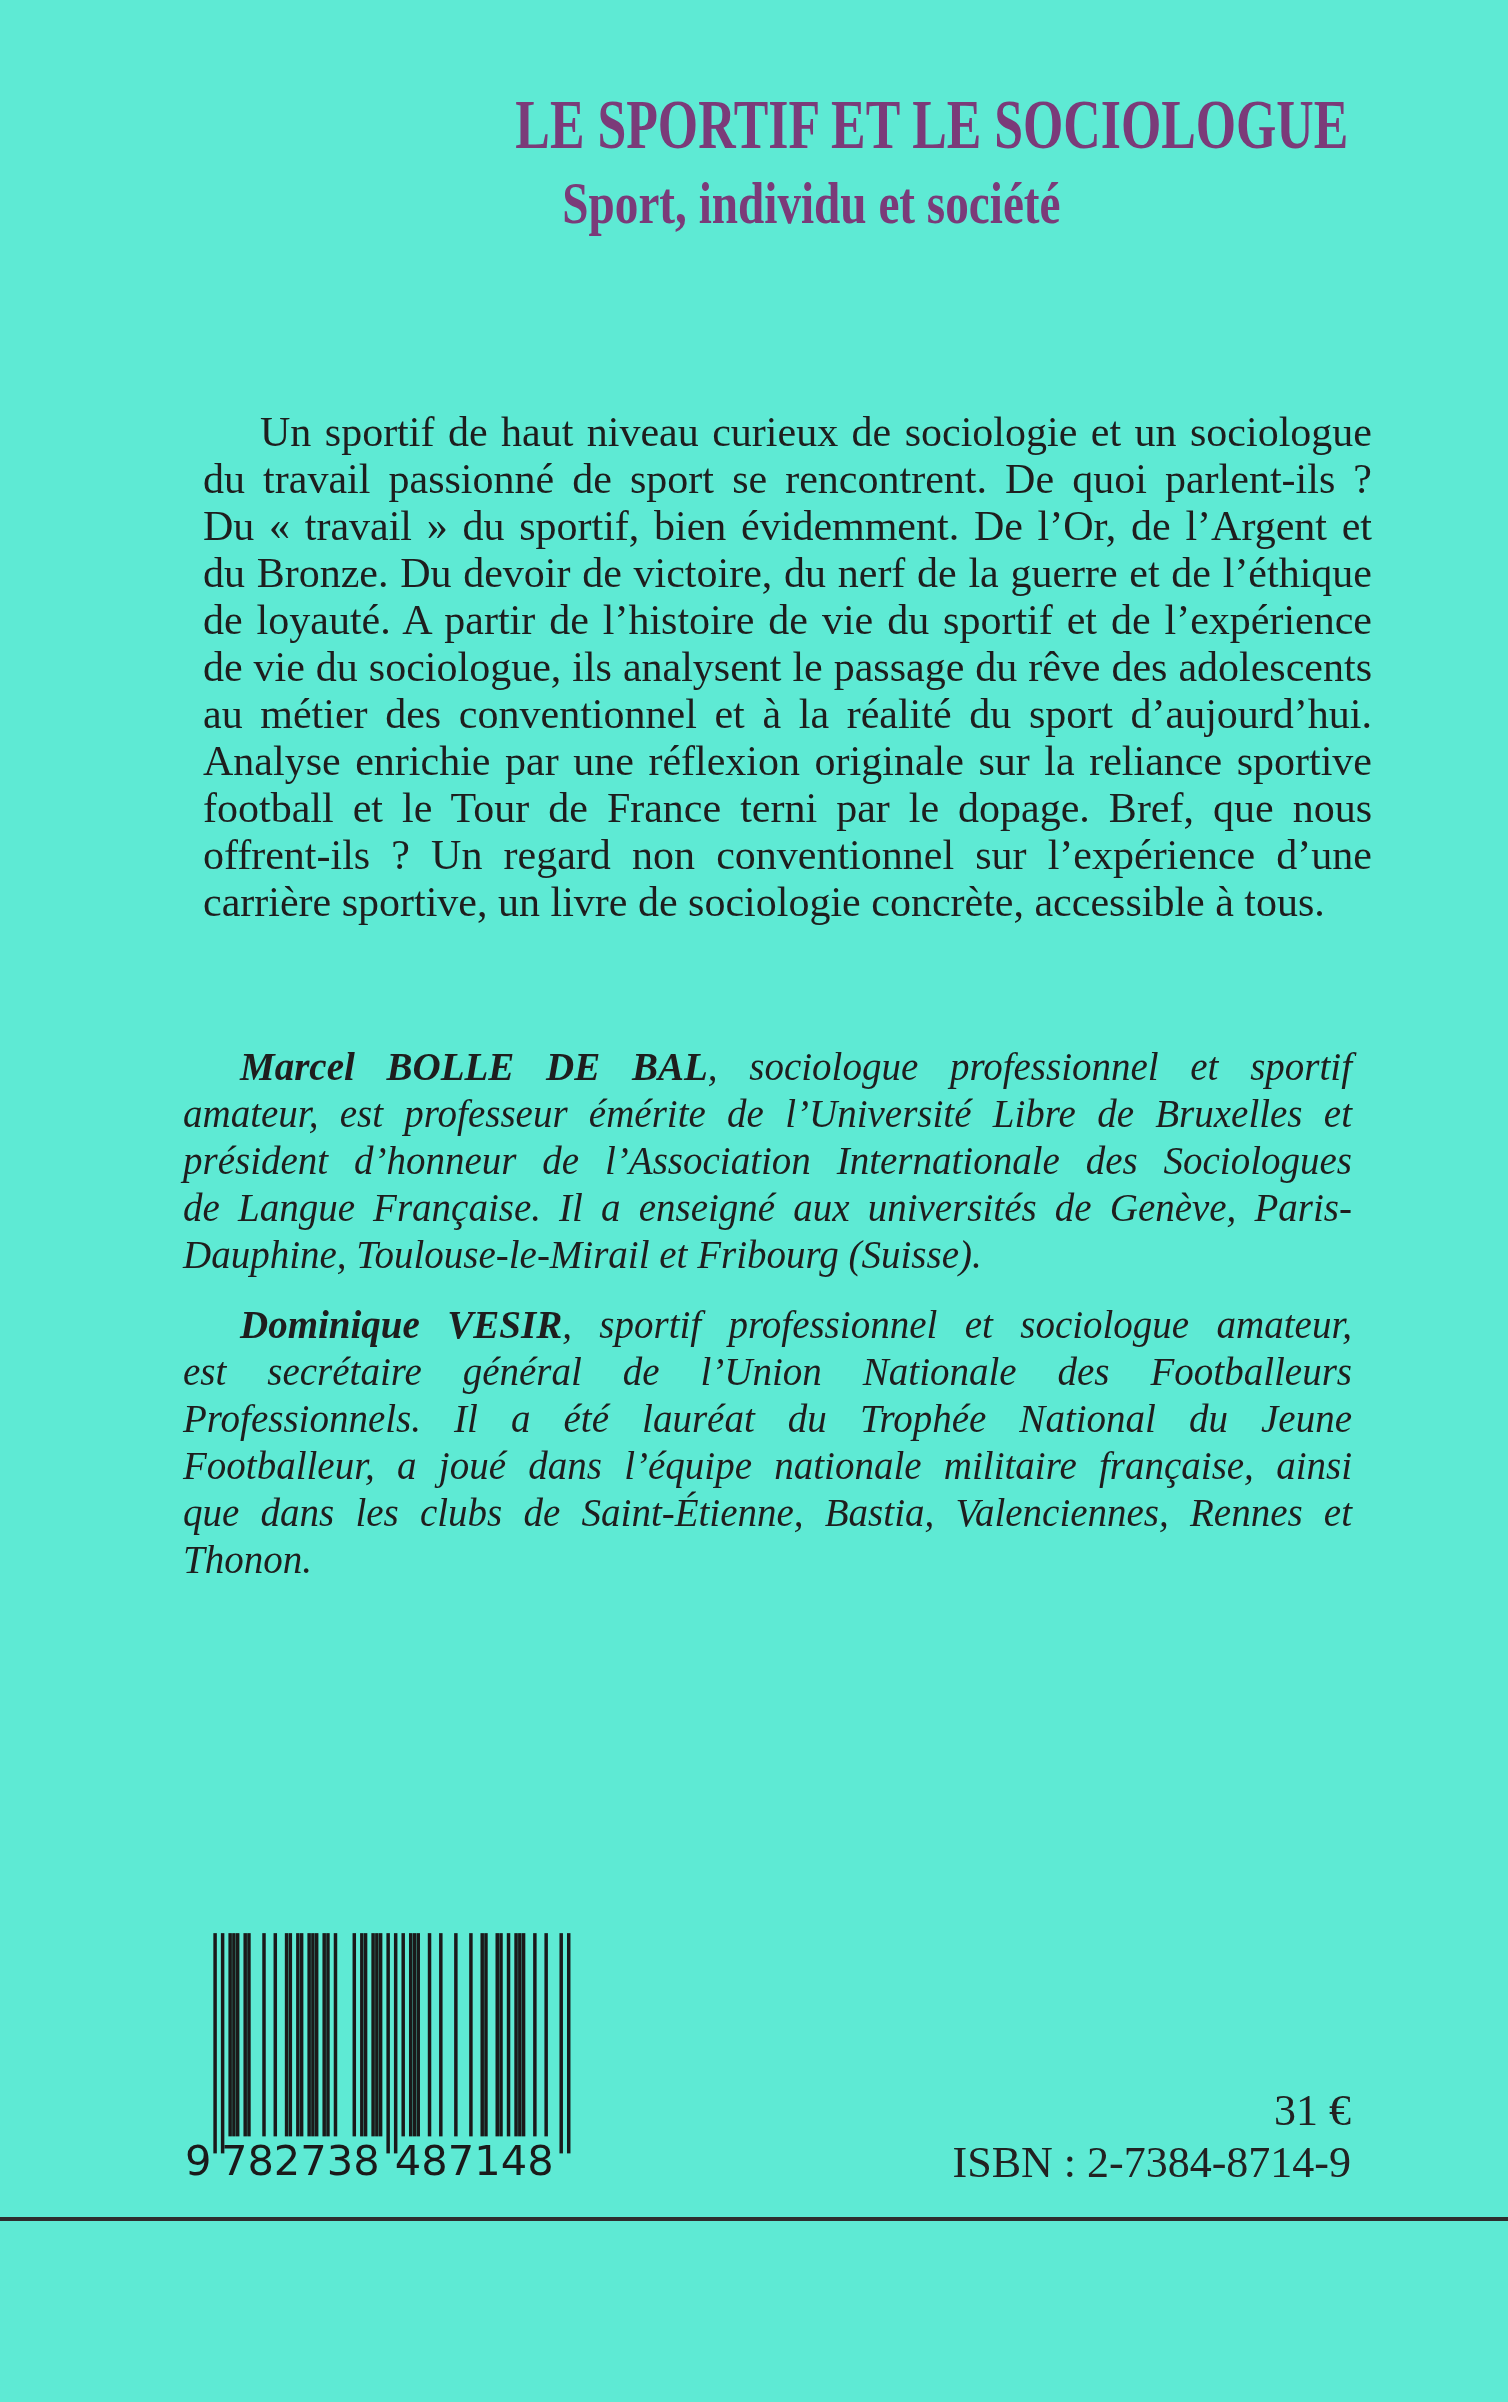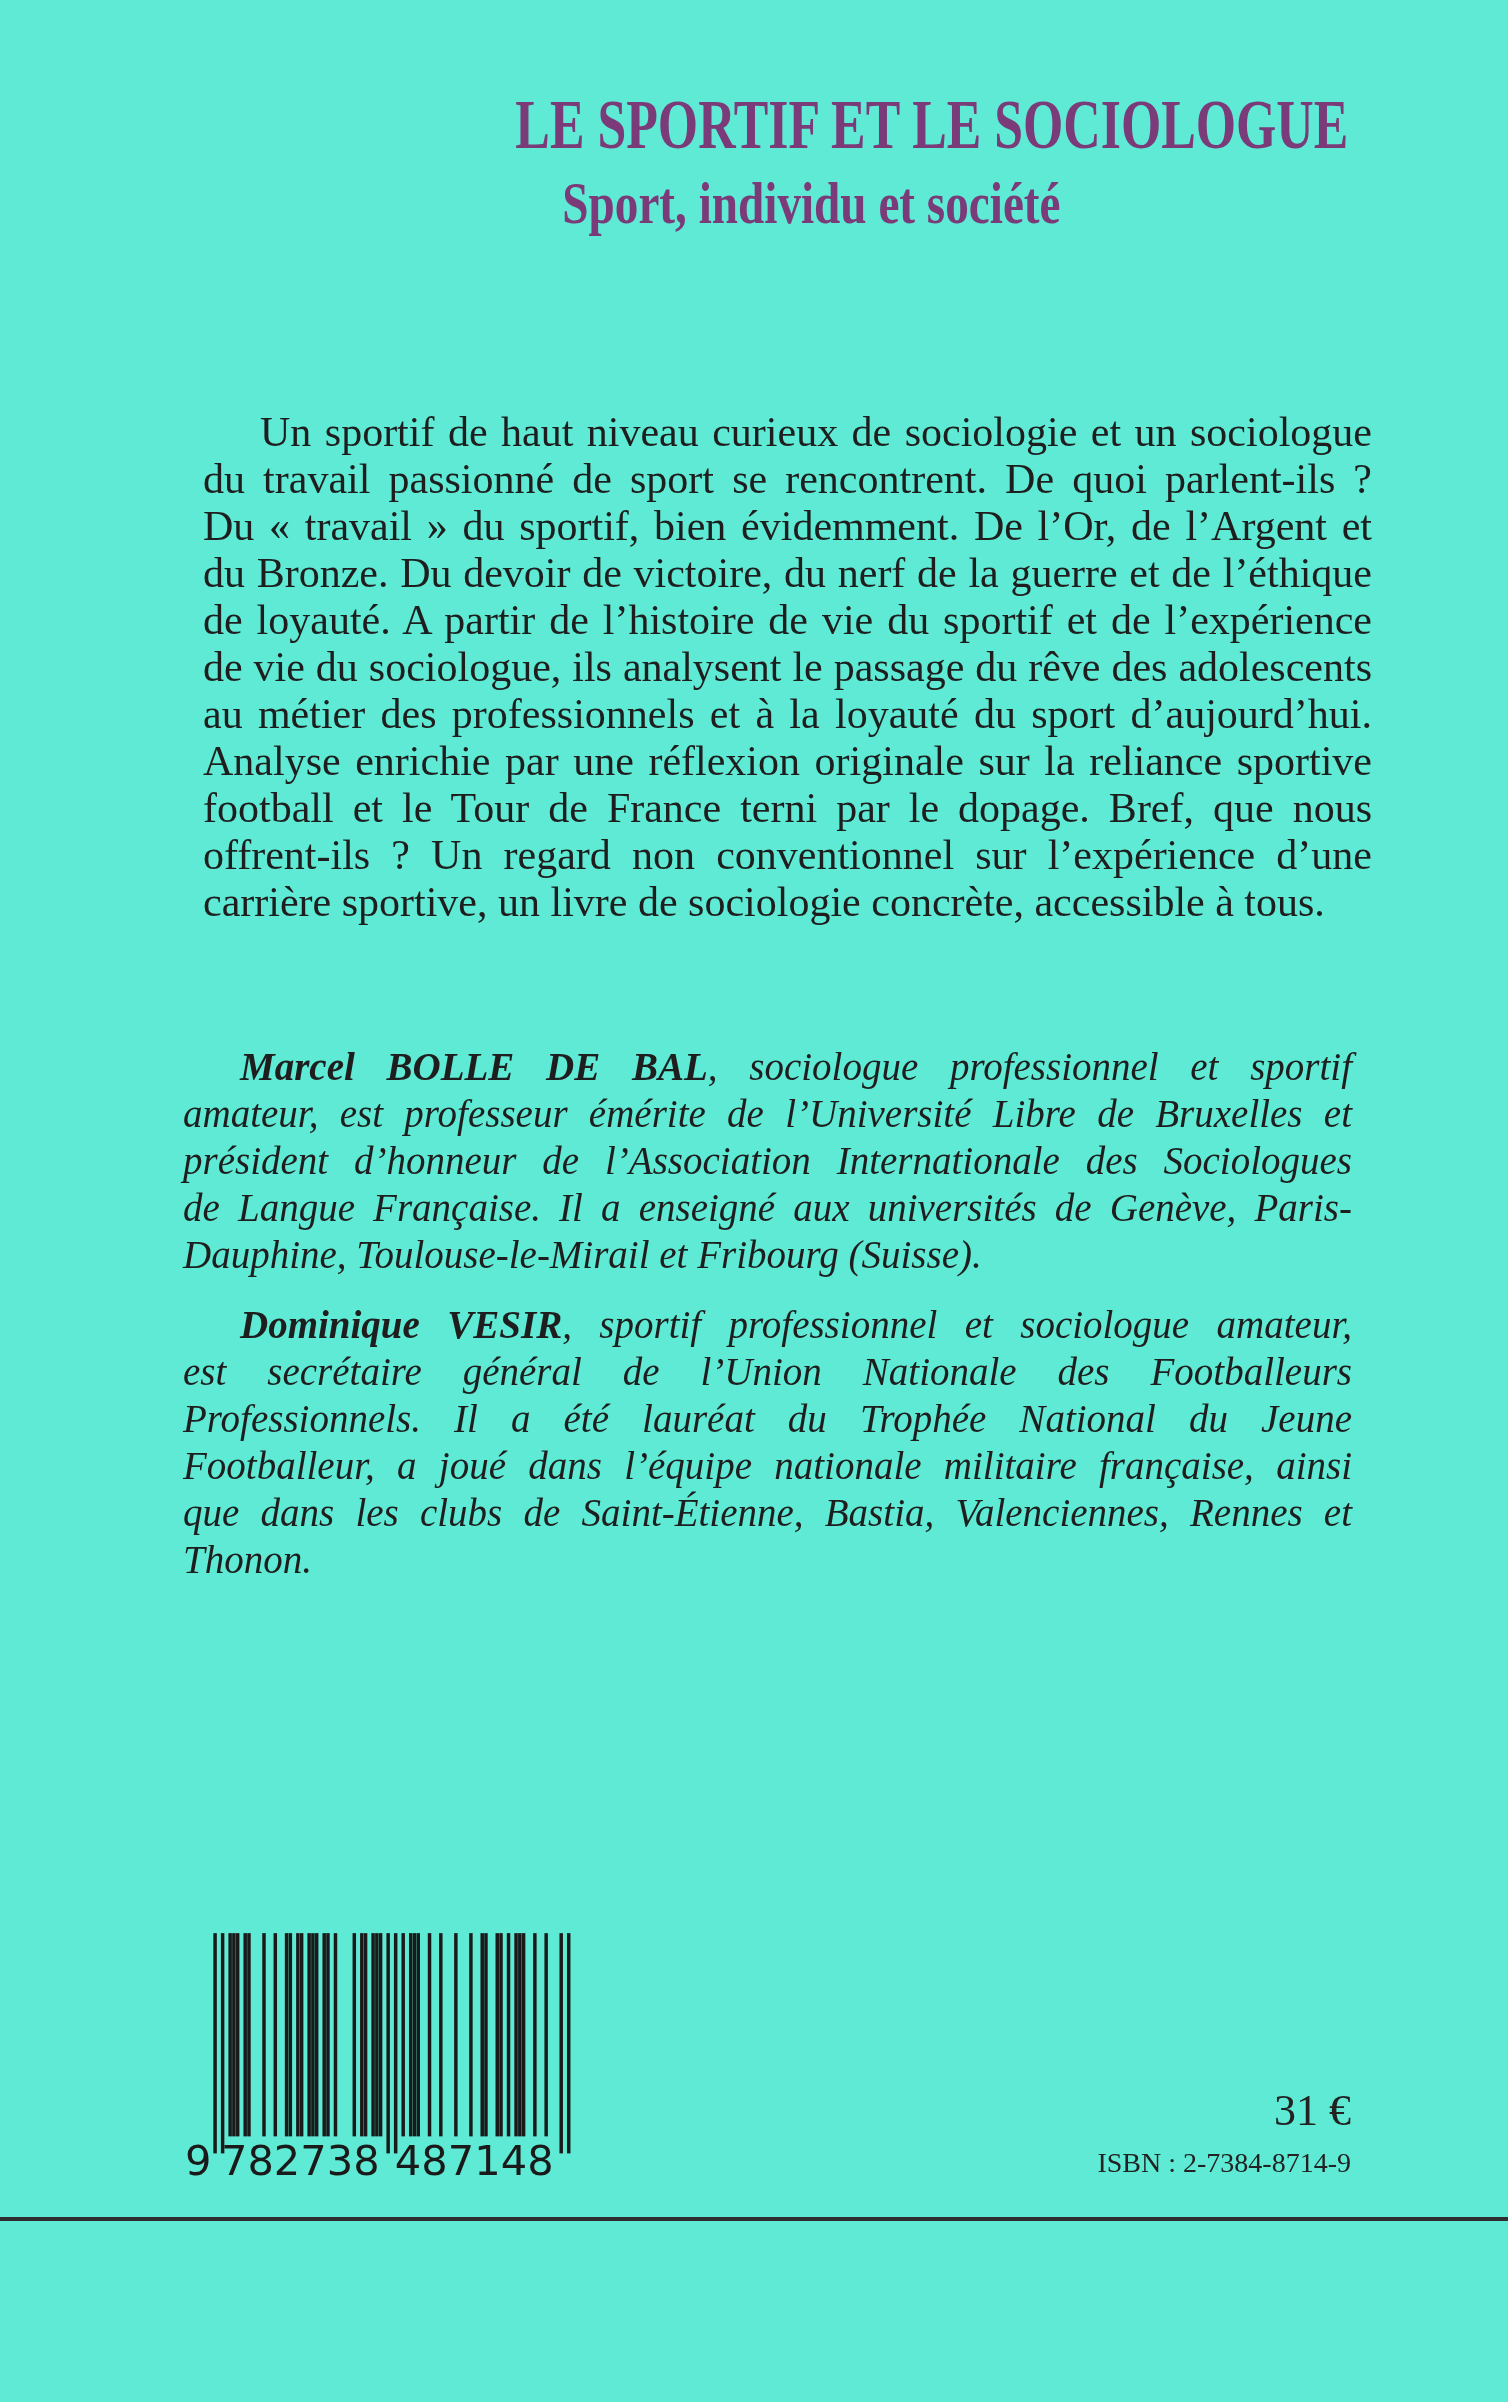--- a/index.html
+++ b/index.html
@@ -31,40 +31,40 @@
   .bio2 { top: 1301px; }
   .bio b { font-weight: bold; }
 
   .barcode { position: absolute; left: 185px; top: 1931px; width: 397px; height: 251px; }
   .price {
     position: absolute; right: 157px; top: 2087px; font-family: "Liberation Serif", serif;
     font-size: 44px; line-height: 47px; color: #222; text-align: left; white-space: nowrap;
   }
   .isbn {
     position: absolute; right: 157px; top: 2139px; font-family: "Liberation Serif", serif;
-    font-size: 28px; line-height: 47px; color: #222; text-align: left; white-space: nowrap;
+    font-size: 44px; line-height: 47px; color: #222; text-align: left; white-space: nowrap;
   }
   .rule { position: absolute; left: 0; top: 2217px; width: 1508px; height: 3.8px; background: #2e2e2e; }
 </style>
 </head>
 <body>
 
 <div class="page">
 
   <div class="title"><span style="transform: scaleX(0.74);">LE SPORTIF ET LE SOCIOLOGUE</span></div>
   <div class="subtitle"><span style="transform: scaleX(0.80);">Sport, individu et société</span></div>
 
   <div class="block body-text">
     <span class="line indent">Un sportif de haut niveau curieux de sociologie et un sociologue</span>
     <span class="line">du travail passionné de sport se rencontrent. De quoi parlent-ils ?</span>
     <span class="line">Du « travail » du sportif, bien évidemment. De l’Or, de l’Argent et</span>
     <span class="line">du Bronze. Du devoir de victoire, du nerf de la guerre et de l’éthique</span>
     <span class="line">de loyauté. A partir de l’histoire de vie du sportif et de l’expérience</span>
     <span class="line">de vie du sociologue, ils analysent le passage du rêve des adolescents</span>
-    <span class="line">au métier des professionnels et à la loyauté du sport d’aujourd’hui.</span>
+    <span class="line">au métier des conventionnel et à la réalité du sport d’aujourd’hui.</span>
     <span class="line">Analyse enrichie par une réflexion originale sur la reliance sportive</span>
     <span class="line">football et le Tour de France terni par le dopage. Bref, que nous</span>
     <span class="line">offrent-ils ? Un regard non conventionnel sur l’expérience d’une</span>
     <span class="line last">carrière sportive, un livre de sociologie concrète, accessible à tous.</span>
   </div>
 
   <div class="block bio bio1">
     <span class="line indent"><b>Marcel BOLLE DE BAL</b><span>, sociologue professionnel et sportif</span></span>
     <span class="line">amateur, est professeur émérite de l’Université Libre de Bruxelles et</span>
     <span class="line">président d’honneur de l’Association Internationale des Sociologues</span>

